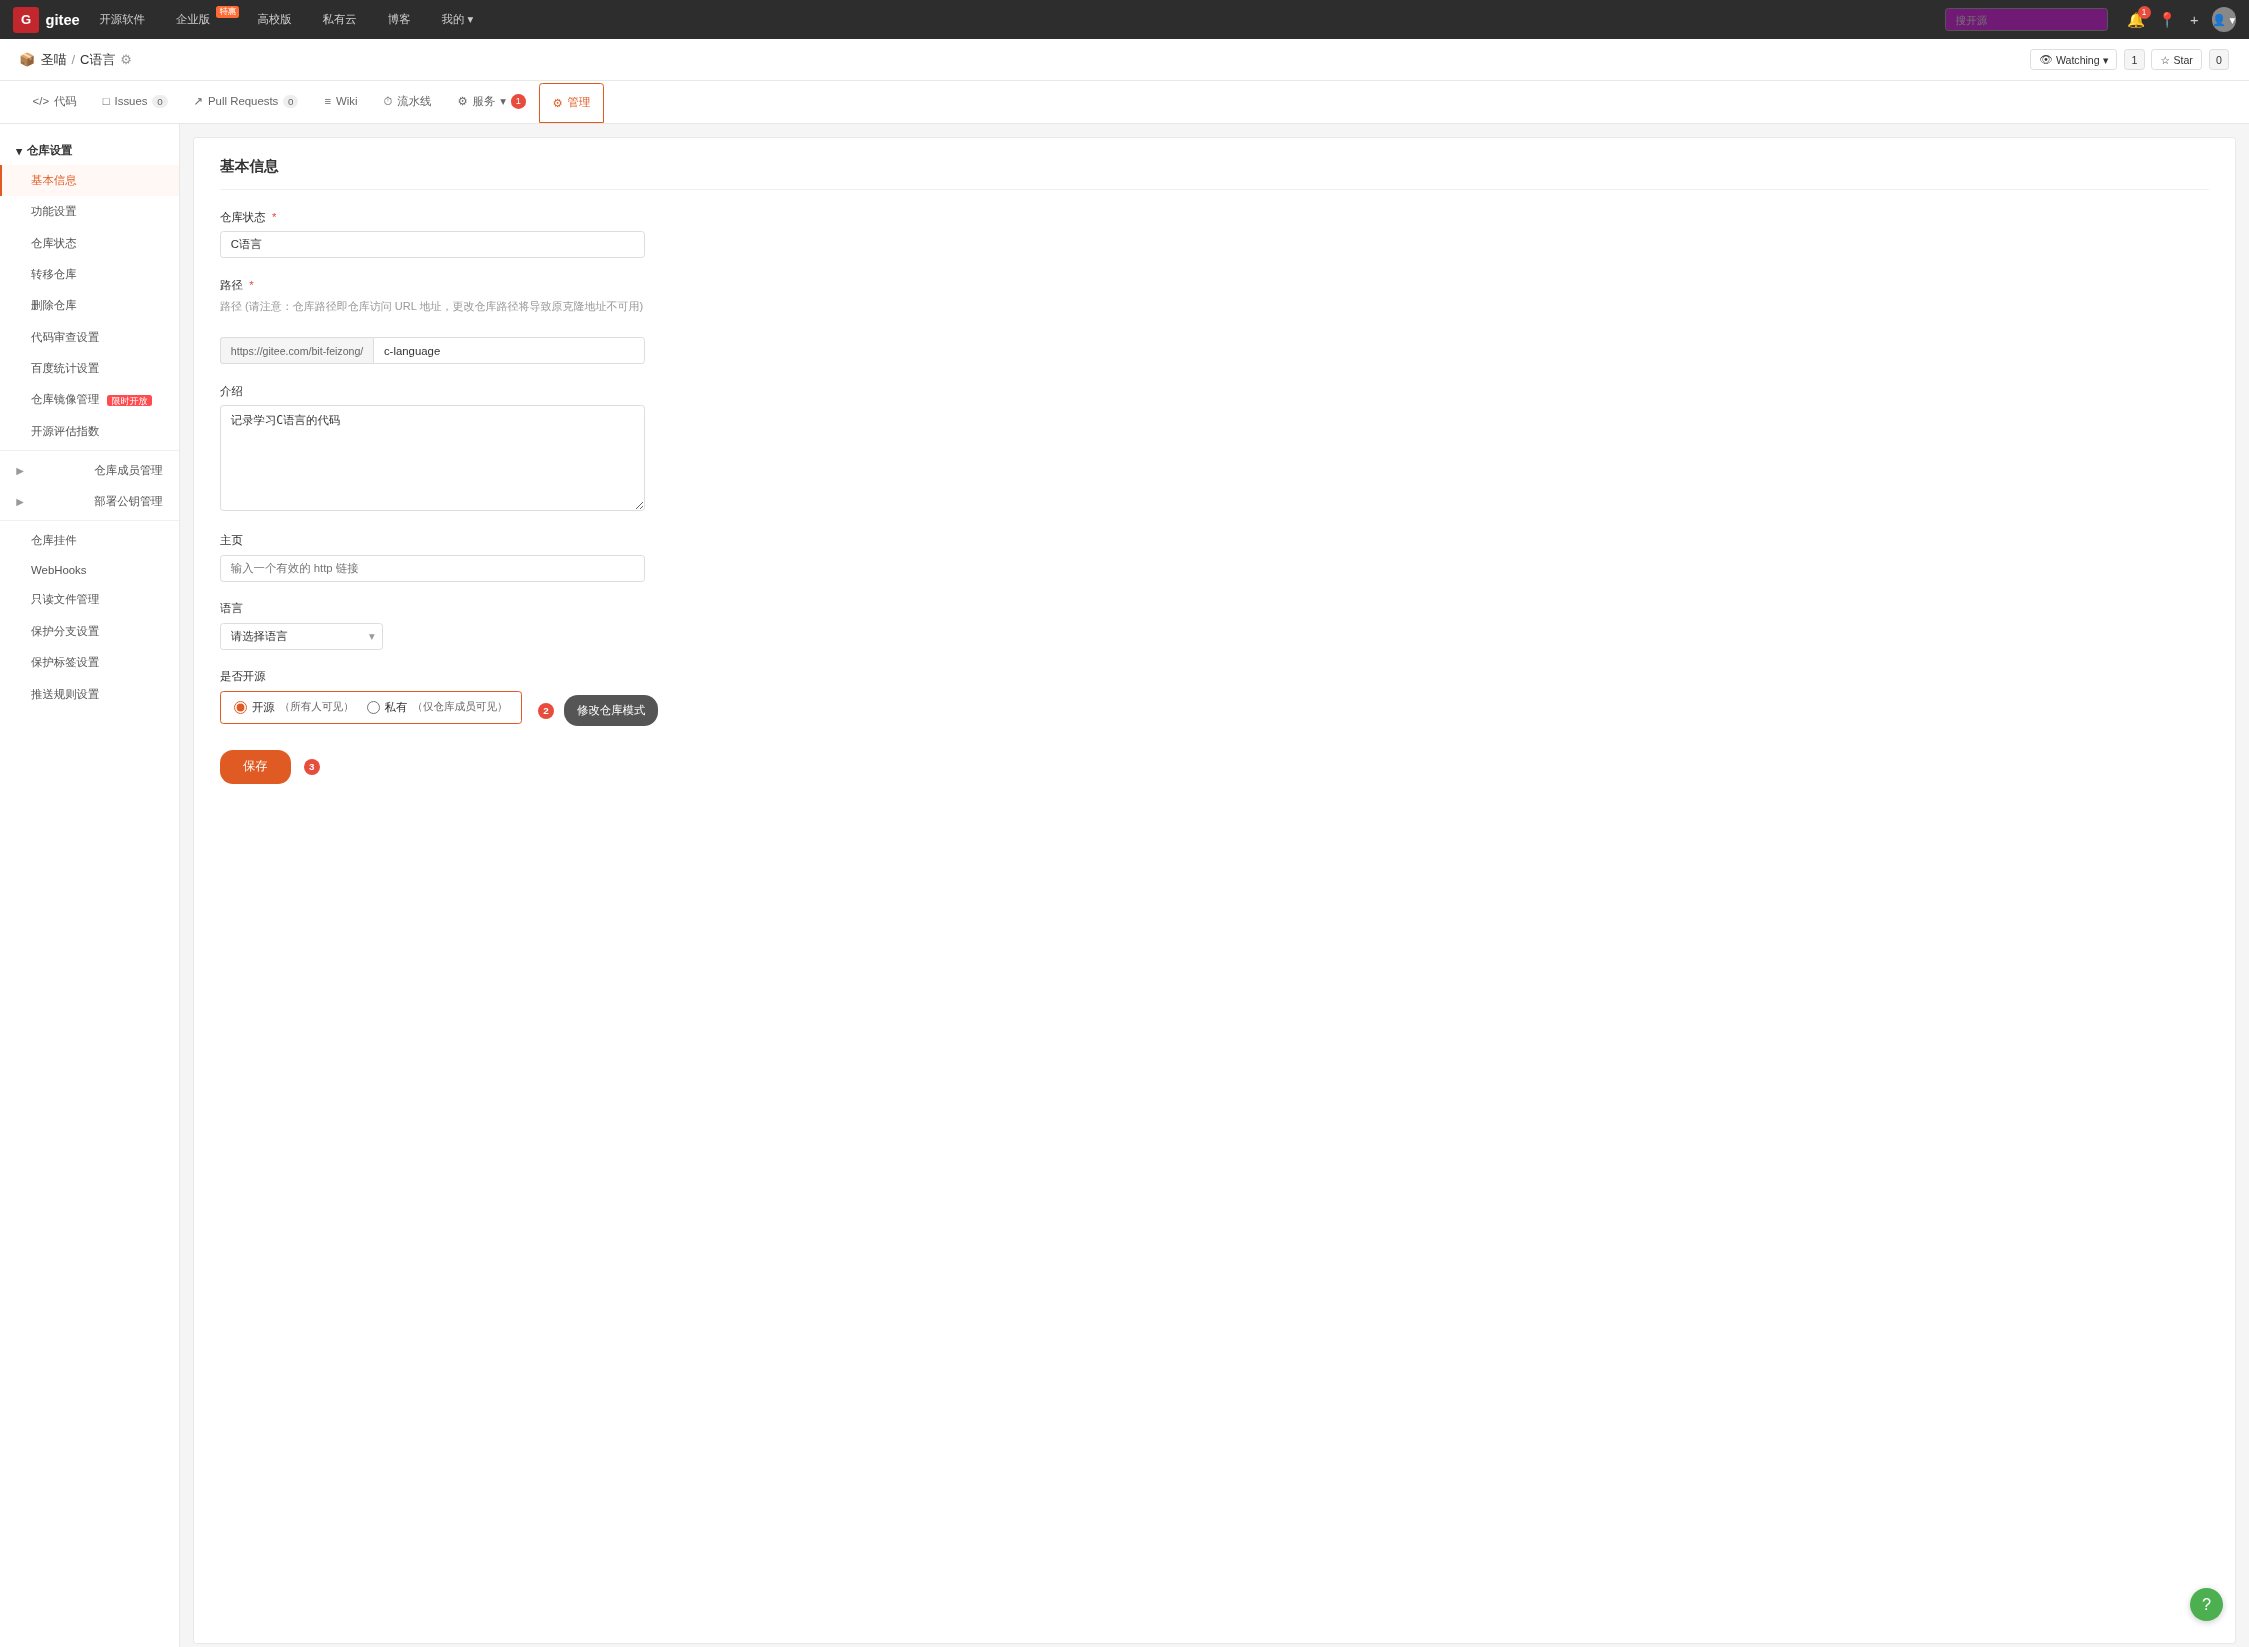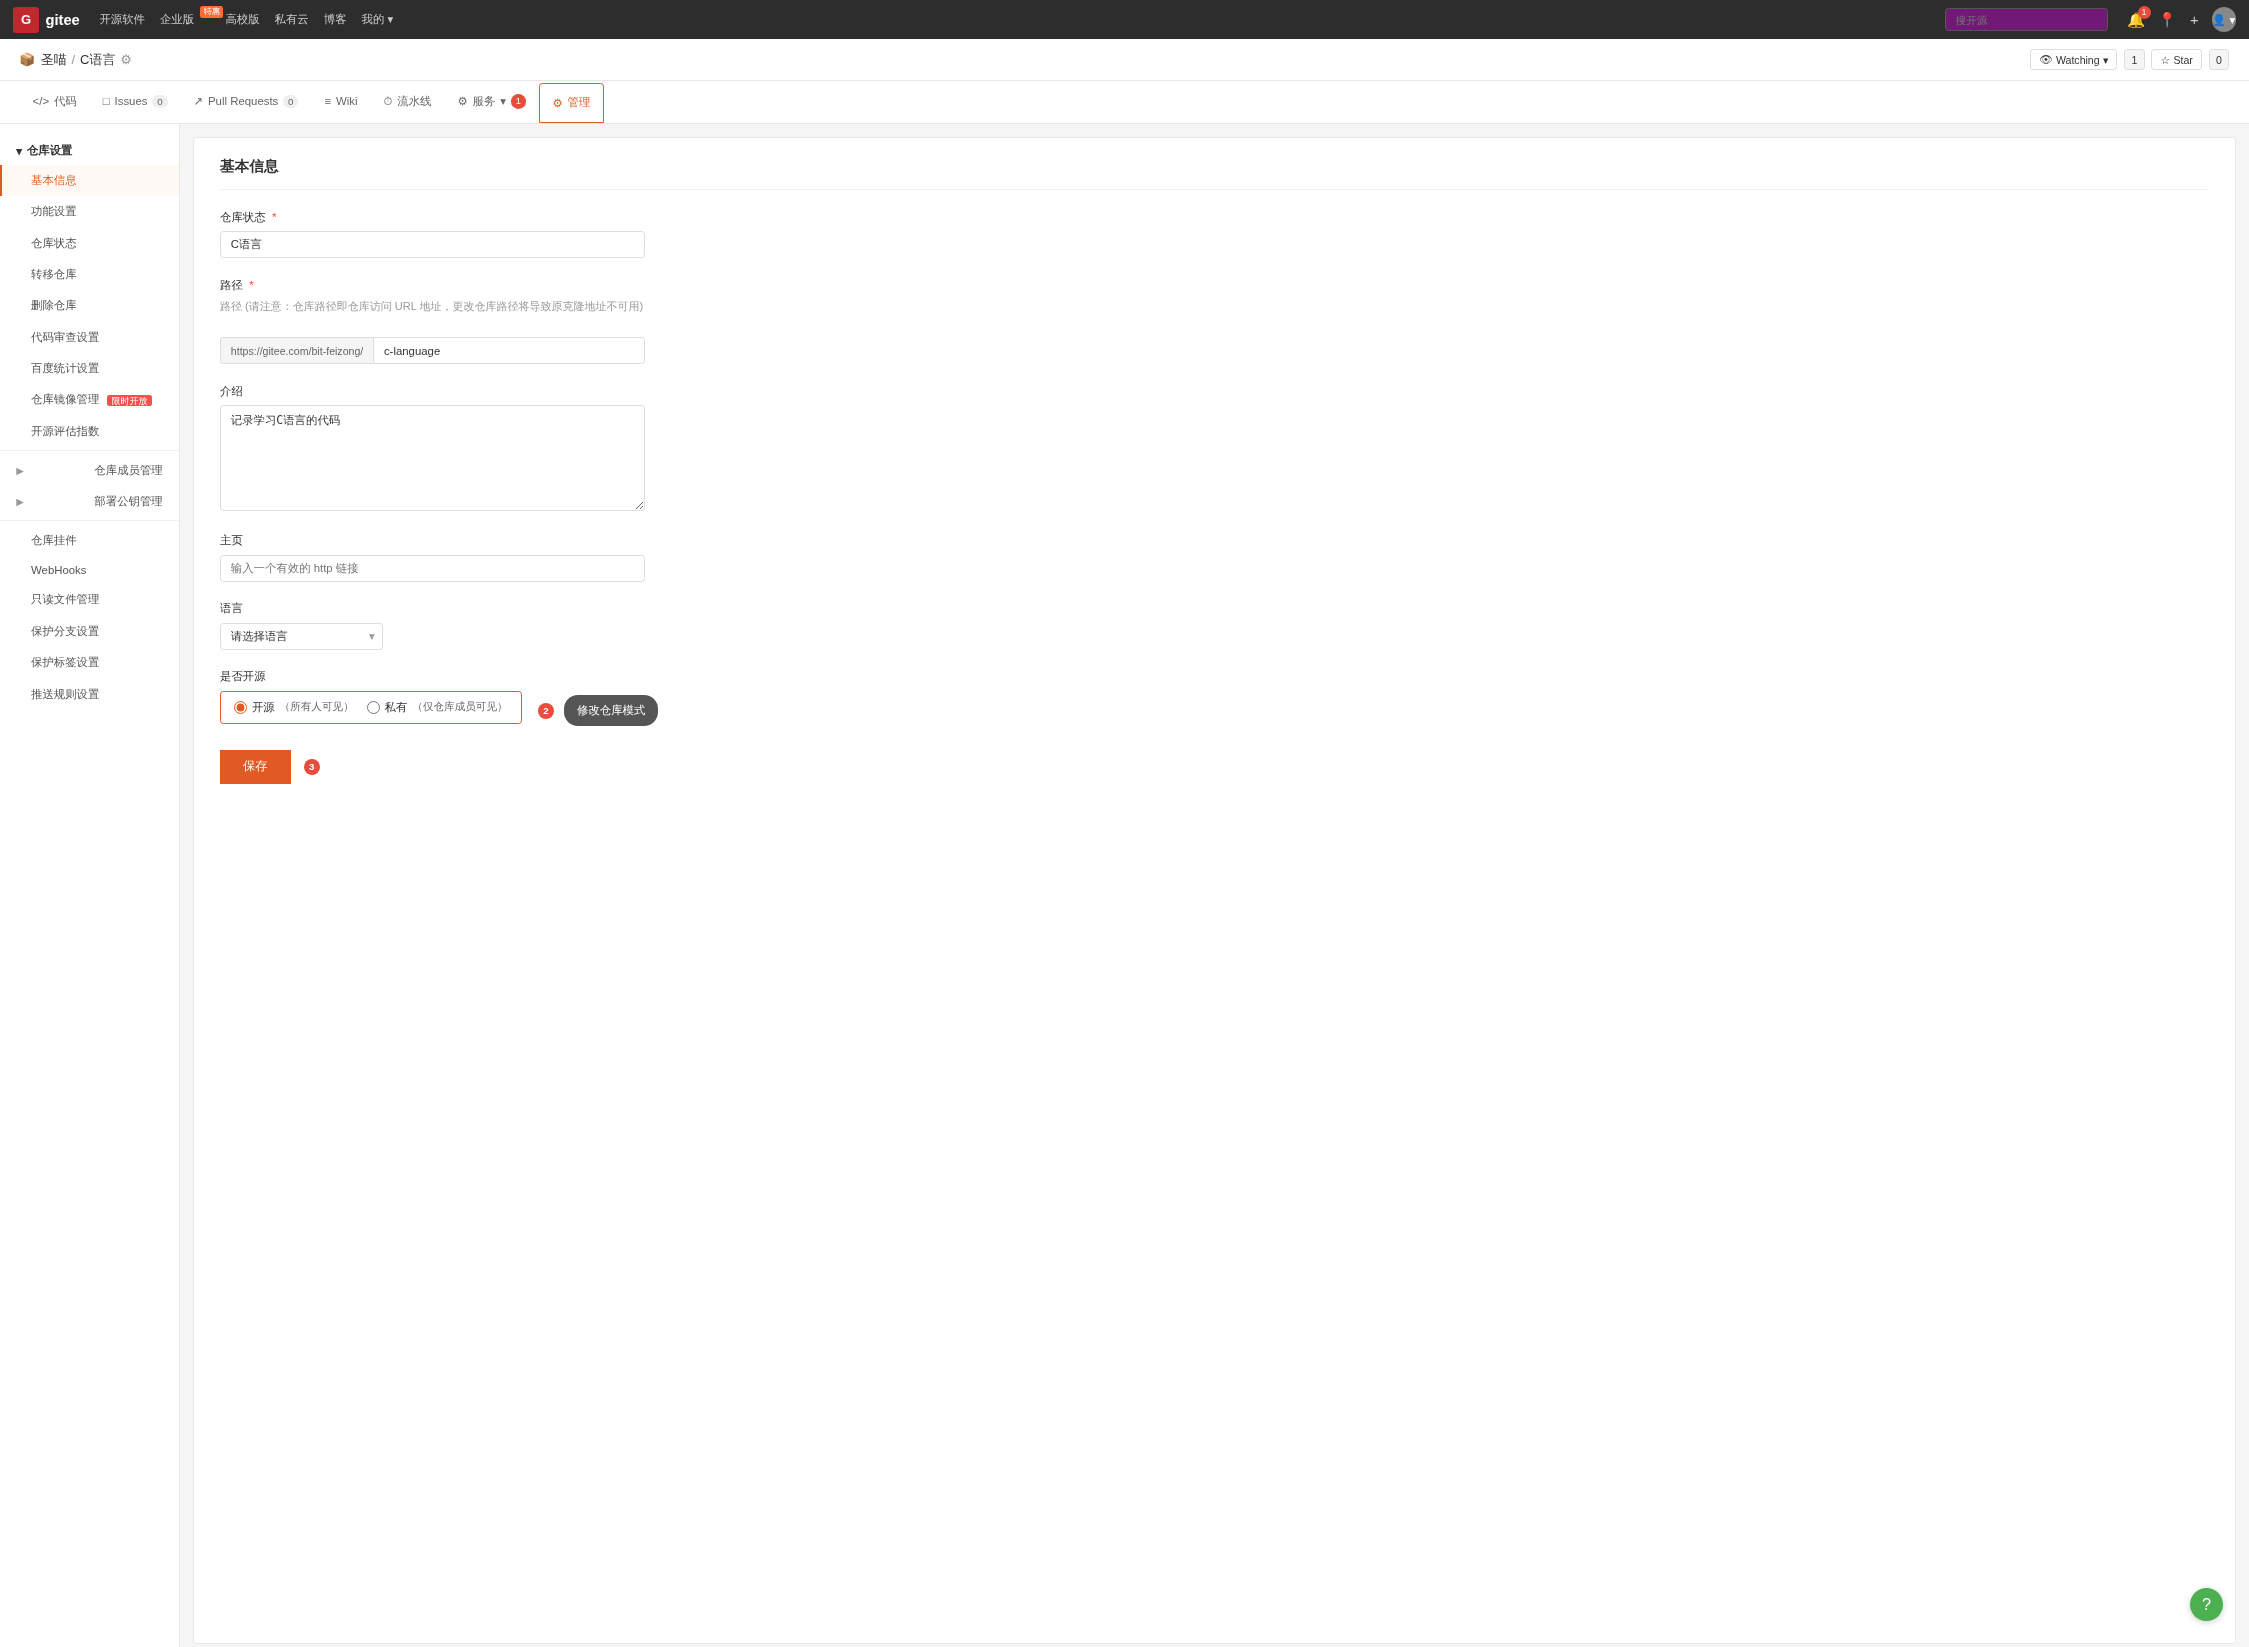--- a/index.html
+++ b/index.html
@@ -31,21 +31,21 @@
       height: 26px;
       border-radius: 3.3px;
       display: flex;
       align-items: center;
       justify-content: center;
       font-size: 13px;
       font-weight: bold;
     }
     .navbar-links {
       display: flex;
-      gap: 15px;
+      gap: 31px;
       align-items: flex-end;
     }
     .navbar-link {
       color: #ccc;
       text-decoration: none;
       font-size: 11.4px;
       cursor: pointer;
       position: relative;
     }
     .special-badge {
@@ -408,21 +408,21 @@
       cursor: pointer;
     }
     .radio-label { font-size: 11.4px; color: #333; }
     .radio-sublabel { font-size: 10.6px; color: #666; }
 
     
     .btn-primary {
       background: #e05b24;
       color: white;
       border: none;
-      border-radius: 0;
+      border-radius: 13px;
       padding: 8.2px 23px;
       font-size: 12.3px;
       cursor: pointer;
       font-weight: 500;
     }
     .btn-modify {
       background: #555;
       color: white;
       border: none;
       border-radius: 14px;

